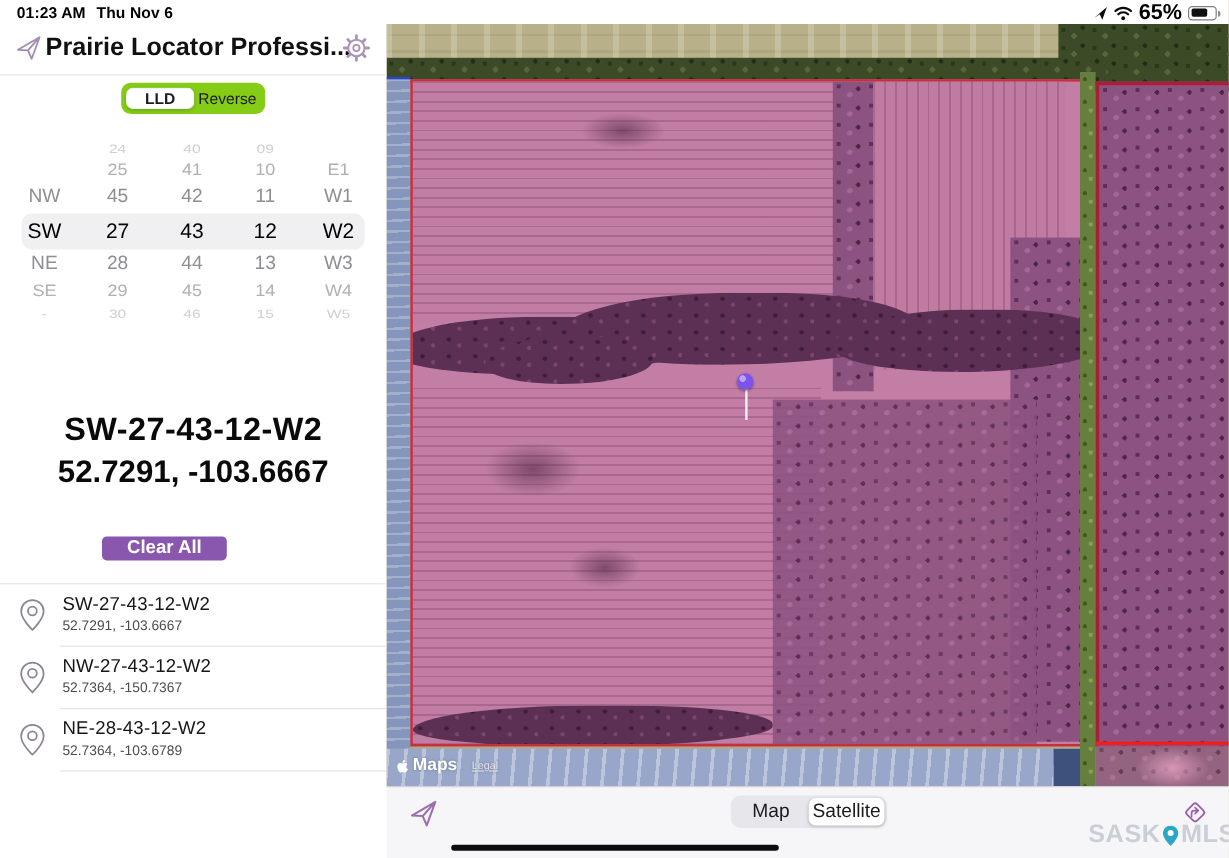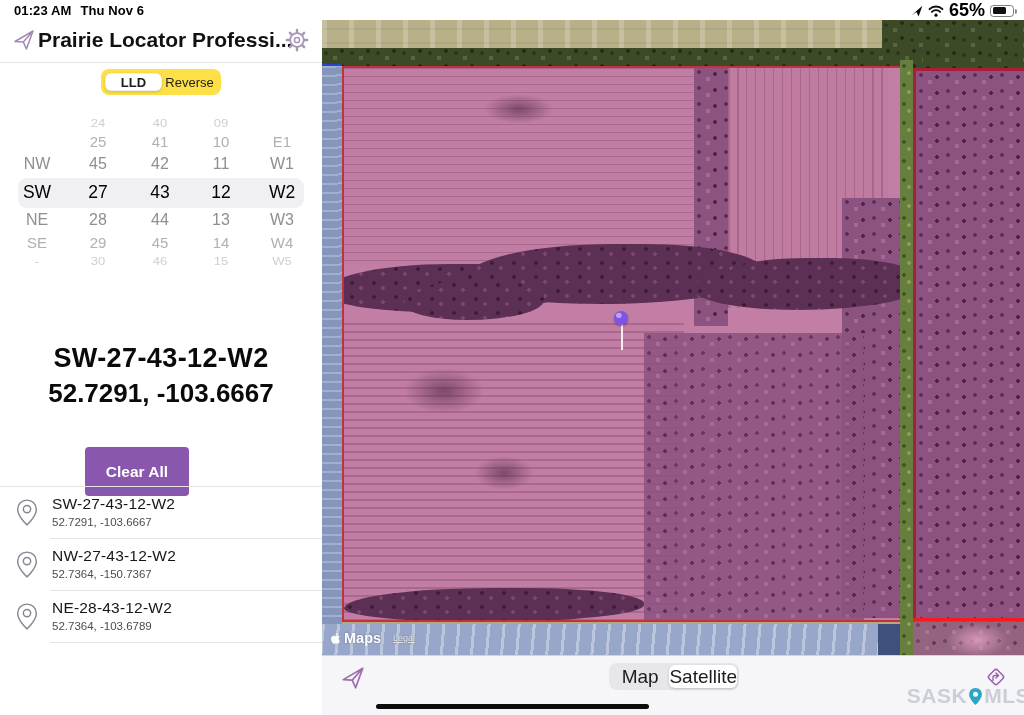--- a/index.html
+++ b/index.html
@@ -19,21 +19,21 @@
   .battery { width:24px; height:12px; border:1px solid rgba(0,0,0,.5); border-radius:3.5px; position:relative; }
   .battery .fill { position:absolute; left:1.5px; top:1.5px; bottom:1.5px; width:62%; background:#111; border-radius:1.5px; }
   .battery .tip { position:absolute; right:-3.5px; top:3px; width:2px; height:5px; background:rgba(0,0,0,.45); border-radius:0 2px 2px 0; }
 
   
   .panel { left:0; top:0; width:322px; height:715px; background:#fff; z-index:30; }
   .app-header { position:absolute; left:0; top:22px; width:322px; height:40px; }
   .app-title { position:absolute; left:38px; right:38px; top:6px; text-align:center; font-size:21px; font-weight:800; color:#111; white-space:nowrap; }
   .hairline { position:absolute; left:0; right:0; height:1px; background:#e6e6e8; }
 
-  .seg-top { position:absolute; left:101px; top:69px; width:120px; height:26px; background:#fde047; border-radius:8px; padding:4px; display:flex;justify-content:flex-end; }
+  .seg-top { position:absolute; left:101px; top:69px; width:120px; height:26px; background:#84cc16; border-radius:8px; padding:4px; display:flex;justify-content:flex-end; }
   .seg-top .seg { flex:1; display:flex; align-items:center; justify-content:center; font-size:13px; color:#1c1c1e; border-radius:6px; }
   .seg-top .seg.sel { background:#fff; font-weight:700; box-shadow:0 1px 3px rgba(0,0,0,.18); border:.5px solid rgba(0,0,0,.06); }
   .seg-top .seg.unsel { font-weight:500; }
 
   
   .picker { position:absolute; left:0; top:110px; width:322px; height:170px; }
   .p-high { position:absolute; left:18px; top:68px; width:286px; height:30px; background:#f0f0f2; border-radius:9px; }
   .p-row { position:absolute; left:0; width:322px; display:block; }
   .p-cell { position:absolute; width:62px; text-align:center; }
   .c0{left:6px} .c1{left:67px} .c2{left:129px} .c3{left:190px} .c4{left:251px}
@@ -41,21 +41,21 @@
   .row-n1    { font-size:16px; color:#8e8e93; }
   .row-n1.up { top:45px; } .row-n1.dn { top:101px; }
   .row-f1    { font-size:15px; color:#b0b0b5; transform:scaleY(.92); }
   .row-f1.up { top:24px; } .row-f1.dn { top:125px; }
   .row-f2    { font-size:13px; color:#cfcfd4; transform:scaleY(.78); }
   .row-f2.up { top:8px; }  .row-f2.dn { top:146px; }
 
   
   .btn { position:absolute; background:#8a57ae; color:#fff; border:none; border-radius:5px; display:flex; align-items:center; justify-content:center; font-family:inherit; }
   .btn-convert { left:58px; top:295px; width:205px; height:33px; font-size:16px; font-weight:600; }
-  .btn-clear   { left:85px; top:447px; width:104px; height:49px; font-size:15.5px; font-weight:600; border-radius:4px; }
+  .btn-clear   { left:85px; top:447px; width:104px; height:20px; font-size:15.5px; font-weight:600; border-radius:4px; }
   .result-lld   { position:absolute; left:0; width:322px; top:343px; text-align:center; font-size:27px; font-weight:700; color:#0a0a0a; letter-spacing:.4px; }
   .result-coord { position:absolute; left:0; width:322px; top:378px; text-align:center; font-size:26px; font-weight:700; color:#0a0a0a; }
 
   
   .loc-list { position:absolute; left:0; top:487px; width:322px; }
   .loc-item { position:relative; height:52px; }
   .loc-item .pin { position:absolute; left:16px; top:11px; }
   .loc-title { position:absolute; left:52px; top:8px; font-size:15.5px; color:#161616; font-weight:400; letter-spacing:.2px; }
   .loc-sub   { position:absolute; left:52px; top:29px; font-size:11.5px; color:#4c4c4e; }
   .loc-div { position:absolute; left:50px; right:0; bottom:0; height:1px; background:#e4e4e6; }
@@ -107,21 +107,21 @@
     box-shadow:0 1px 2px rgba(0,0,0,.4); }
 
   .attribution { position:absolute; left:8px; top:610px; display:flex; align-items:center; z-index:10; }
   .attribution .brand { color:#fff; font-size:14.5px; font-weight:600; margin-left:3px; text-shadow:0 0 2px rgba(0,0,0,.35); }
   .attribution .legal { margin-left:12px; font-size:9px; color:#e3e3e6; text-decoration:underline; text-shadow:0 0 2px rgba(0,0,0,.3); }
 
   
   .bottom-bar { left:322px; top:655px; width:702px; height:60px; background:#f6f6f8;
     border-top:1px solid rgba(0,0,0,.14); z-index:20; overflow:hidden; }
   .seg-bottom { position:absolute; left:287px; top:7px; width:130px; height:27px; background:#e6e6eb; border-radius:8px; padding:2px; display:flex; }
-  .seg-bottom .seg { flex:1; display:flex; align-items:center; justify-content:center; font-size:19px; color:#1c1c1e; border-radius:6px; }
+  .seg-bottom .seg { flex:1; display:flex; align-items:center; justify-content:center; font-size:16px; color:#1c1c1e; border-radius:6px; }
   .seg-bottom .seg.sel { background:#fff; font-weight:400; box-shadow:0 1px 3px rgba(0,0,0,.18); }
   .home-indicator { position:absolute; left:54px; top:48px; width:273px; height:5px; border-radius:2.5px; background:#0c0c0d; }
   .watermark { position:absolute; right:-6px; bottom:7px; display:flex; align-items:center;
     font-size:21px; font-weight:800; color:#c9ced7; letter-spacing:.5px; }
   .watermark svg { margin:0 1px; }
 </style>
 </head>
 <body>
 
 <div class="abs map">

